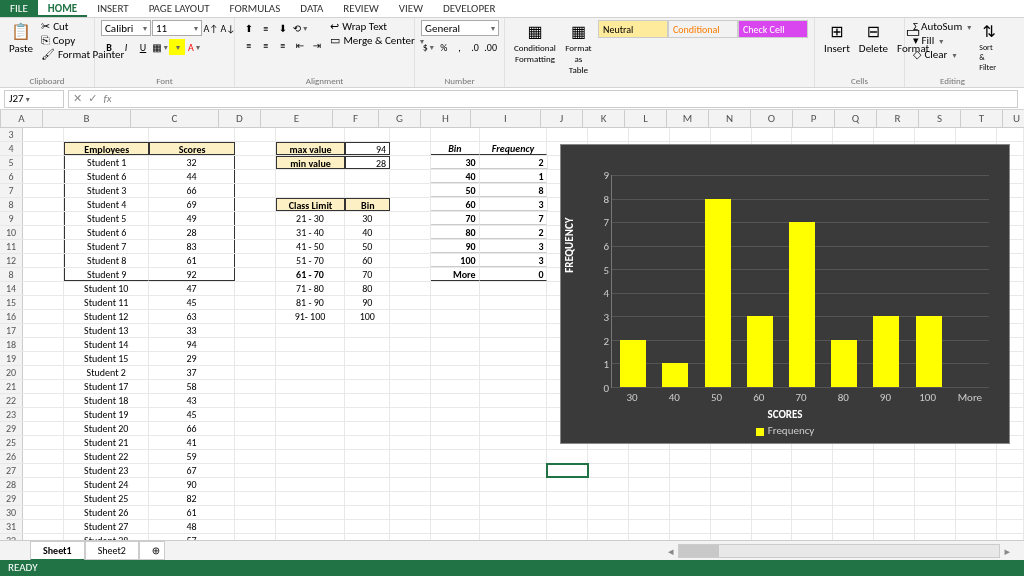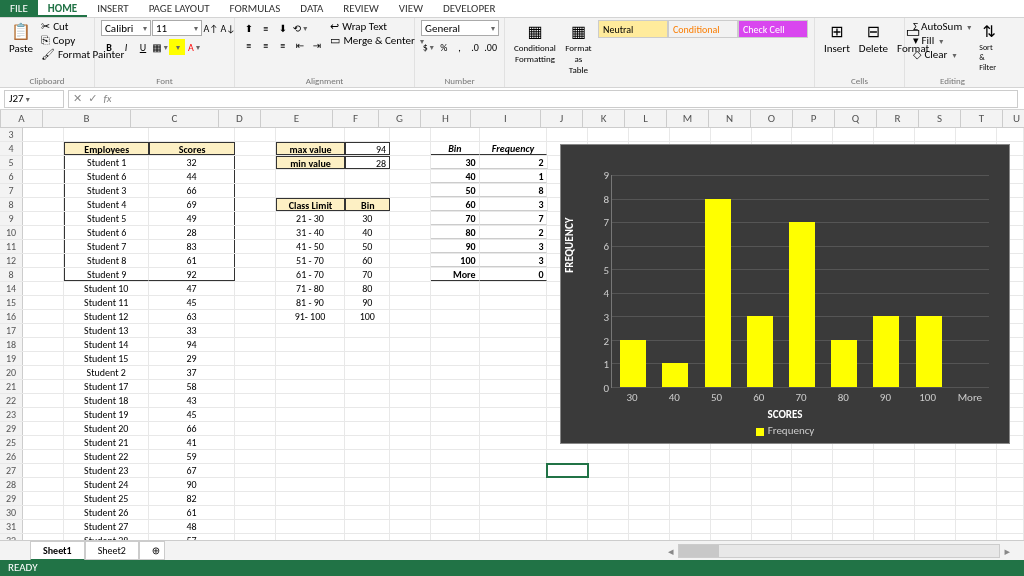--- a/index.html
+++ b/index.html
@@ -510,21 +510,21 @@
         <div class="cell" id="cS12" style="width: 42px;"></div>
         <div class="cell" id="cT12" style="width: 42px;"></div>
         <div class="cell" id="cU12" style="width: 28px;"></div>
       </div>
       <div class="row">
         <div class="rh">8</div>
         <div class="cell" id="cA13" style="width: 42px;"></div>
         <div class="cell ctr" id="cB13" style="width: 88px; border-left: 1.5px solid rgb(51, 51, 51); border-bottom: 1.5px solid rgb(51, 51, 51);">Student 9</div>
         <div class="cell ctr" id="cC13" style="width: 88px; border-right: 1.5px solid rgb(51, 51, 51); border-bottom: 1.5px solid rgb(51, 51, 51);">92</div>
         <div class="cell" id="cD13" style="width: 42px;"></div>
-        <div class="cell ctr" id="cE13" style="width: 72px;">61 - 70</div>
+        <div class="cell ctr" id="cE13" style="width: 72px; font-weight: bold;">61 - 70</div>
         <div class="cell ctr" id="cF13" style="width: 46px;">70</div>
         <div class="cell" id="cG13" style="width: 42px;"></div>
         <div class="cell r bold" id="cH13" style="width: 50px; border-bottom: 1.5px solid rgb(51, 51, 51);">More</div>
         <div class="cell r bold" id="cI13" style="width: 70px; border-bottom: 1.5px solid rgb(51, 51, 51);">0</div>
         <div class="cell" id="cJ13" style="width: 42px;"></div>
         <div class="cell" id="cK13" style="width: 42px;"></div>
         <div class="cell" id="cL13" style="width: 42px;"></div>
         <div class="cell" id="cM13" style="width: 42px;"></div>
         <div class="cell" id="cN13" style="width: 42px;"></div>
         <div class="cell" id="cO13" style="width: 42px;"></div>

